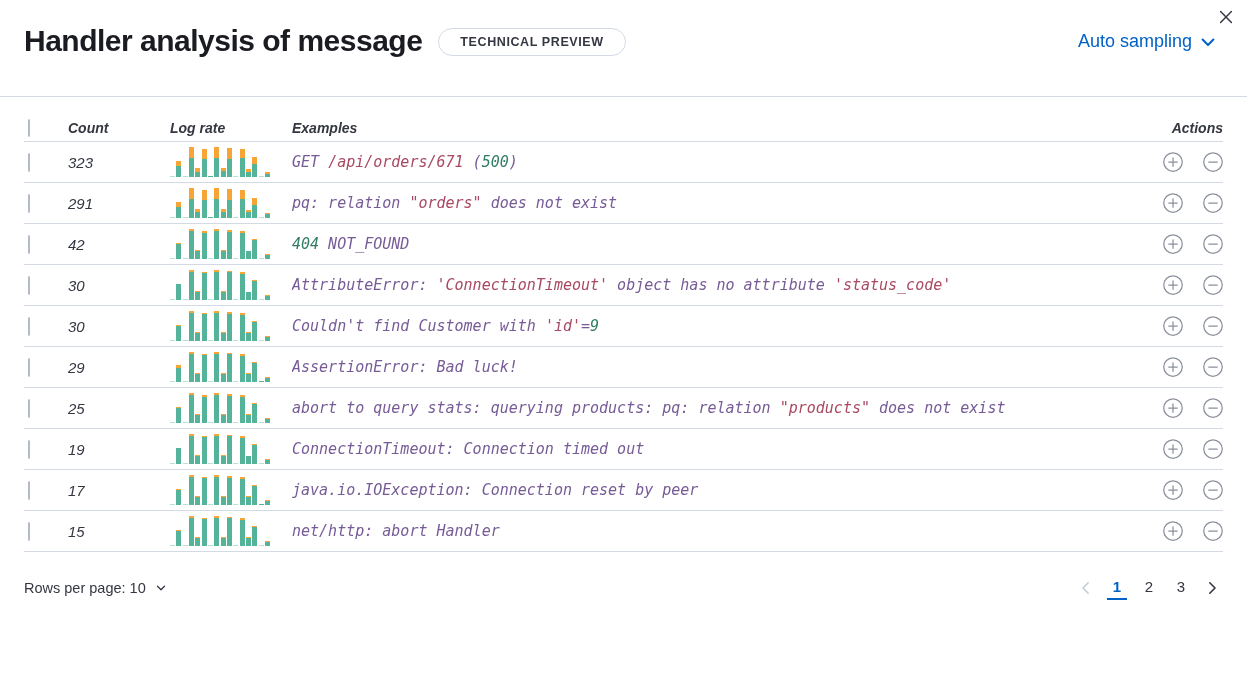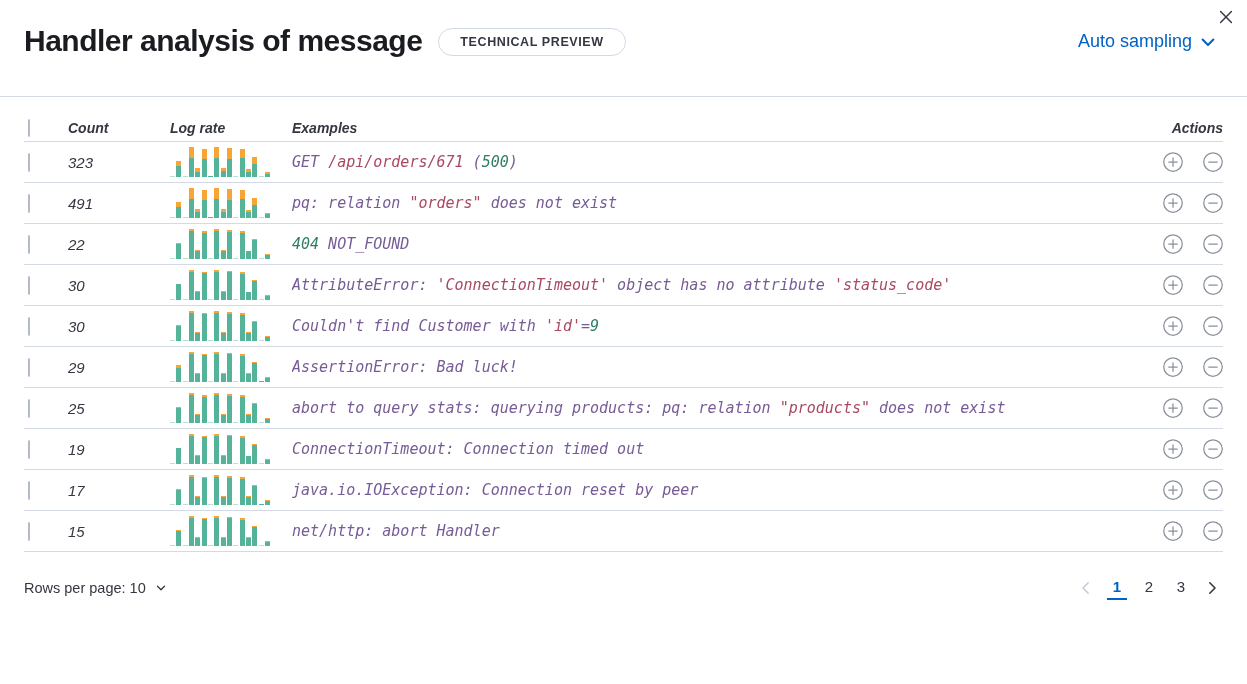--- a/index.html
+++ b/index.html
@@ -179,21 +179,21 @@
             <span class="icon-btn">
               <svg width="20" height="20" viewBox="0 0 16 16" fill="none">
                 <circle cx="8" cy="8" r="7.4" stroke="#8a909b" stroke-width="1"></circle>
                 <path d="M4.6 8 H11.4" stroke="#8a909b" stroke-width="1" stroke-linecap="round"></path>
               </svg>
             </span>
           </div>
         </div>
         <div class="trow">
           <div><span class="checkbox"></span></div>
-          <div class="count-cell">491</div>
+          <div class="count-cell">291</div>
           <div>
             <div class="sparkline">
               <div class="bar faint">
                 <div class="seg-o" style="height: 0%;"></div>
                 <div class="seg-t" style="height: 4%;"></div>
               </div>
               <div class="bar">
                 <div class="seg-o" style="height: 18%;"></div>
                 <div class="seg-t" style="height: 37%;"></div>
               </div>
@@ -266,21 +266,21 @@
             <span class="icon-btn">
               <svg width="20" height="20" viewBox="0 0 16 16" fill="none">
                 <circle cx="8" cy="8" r="7.4" stroke="#8a909b" stroke-width="1"></circle>
                 <path d="M4.6 8 H11.4" stroke="#8a909b" stroke-width="1" stroke-linecap="round"></path>
               </svg>
             </span>
           </div>
         </div>
         <div class="trow">
           <div><span class="checkbox"></span></div>
-          <div class="count-cell">22</div>
+          <div class="count-cell">42</div>
           <div>
             <div class="sparkline">
               <div class="bar faint">
                 <div class="seg-o" style="height: 0%;"></div>
                 <div class="seg-t" style="height: 4%;"></div>
               </div>
               <div class="bar">
                 <div class="seg-o" style="height: 5%;"></div>
                 <div class="seg-t" style="height: 50%;"></div>
               </div>

